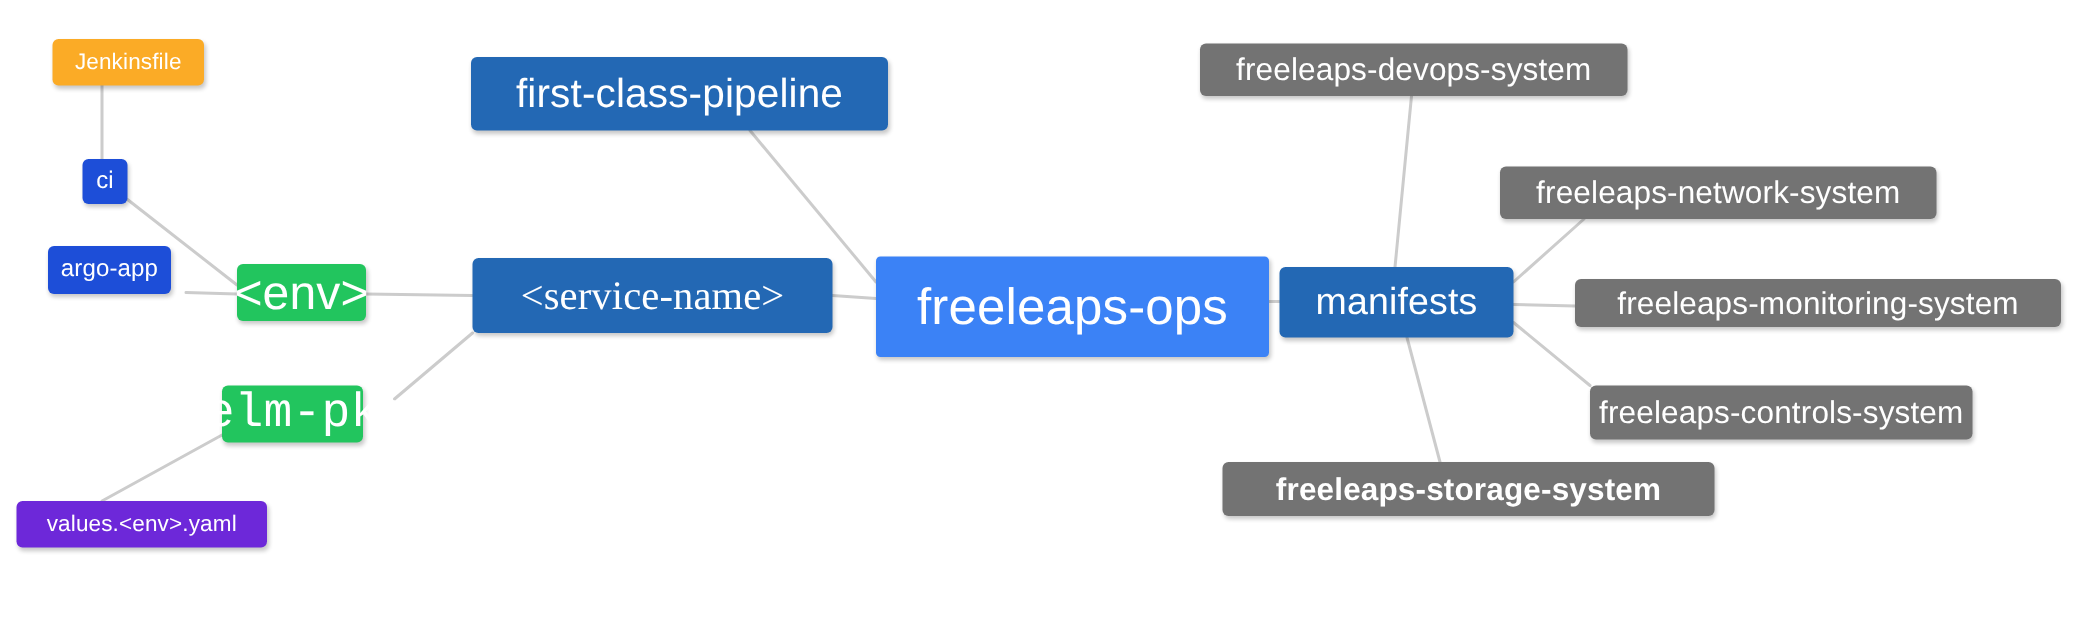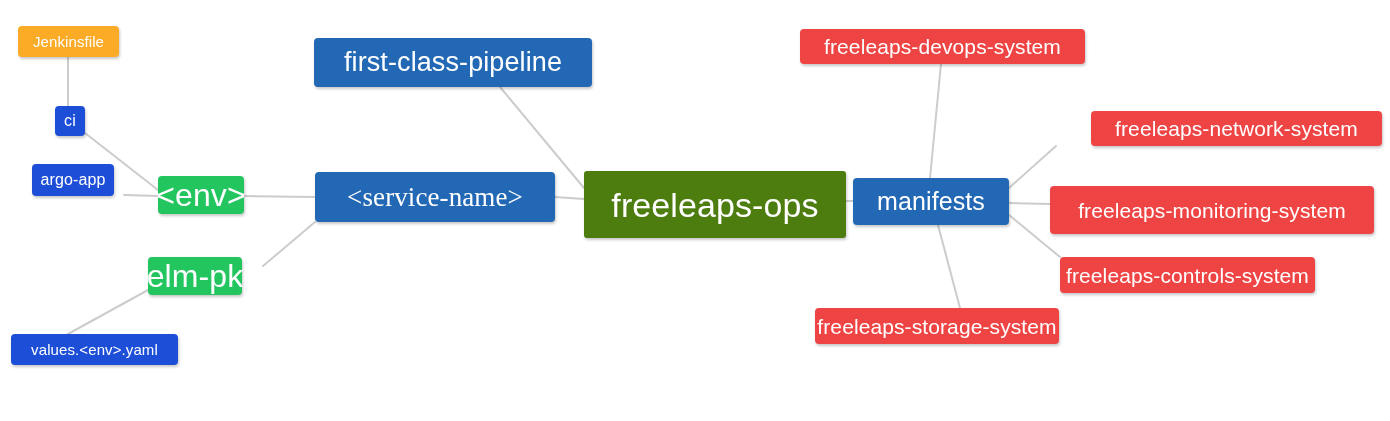--- a/index.html
+++ b/index.html
@@ -34,50 +34,50 @@
     justify-content: center;
     color: #ffffff;
     border-radius: 4px;
     white-space: nowrap;
     box-shadow: 1px 2px 3px rgba(0,0,0,0.22);
     line-height: 1;
     letter-spacing: 0.1px;
     user-select: none;
   }
   .lvl-root {
-    background: #4d7c0f;
+    background: #3b82f6;
     font-size: 34px;
     border-radius: 3px;
   }
   .lvl-blue {
     background: #2368b4;
     font-size: 27px;
   }
   .lvl-blue-sm {
     background: #2368b4;
     font-size: 25px;
   }
   .lvl-green {
-    background: #ef4444;
+    background: #737373;
     font-size: 21px;
   }
   .lvl-green-md {
     background: #22c55e;
     font-size: 32px;
   }
   .lvl-orange {
     background: #fbab26;
     font-size: 15px;
   }
   .lvl-red {
     background: #1d4ed8;
     font-size: 16px;
   }
   .lvl-red-sm {
-    background: #1d4ed8;
+    background: #6d28d9;
     font-size: 15px;
   }
 </style>
 </head>
 <body>
 
 <div id="mindmap">
   <svg id="edges" viewBox="0 0 1390 421" width="1390" height="421">
       <line x1="584" y1="188" x2="500" y2="87" stroke="#cccccc" stroke-width="2" stroke-linecap="round"></line>
       <line x1="584" y1="199" x2="555" y2="197" stroke="#cccccc" stroke-width="2" stroke-linecap="round"></line>
@@ -103,44 +103,44 @@
       </div>
       <div class="node lvl-blue" style="left: 315px; top: 172px; width: 240px; height: 50px; font-family: Liberation Serif, serif;">
         <span>&lt;service-name&gt;</span>
       </div>
       <div class="node lvl-blue-sm" style="left: 853px; top: 178px; width: 156px; height: 47px;">
         <span>manifests</span>
       </div>
       <div class="node lvl-green-md" style="left: 158px; top: 176px; width: 86px; height: 38px;">
         <span>&lt;env&gt;</span>
       </div>
-      <div class="node lvl-green-md" style="left: 148px; top: 257px; width: 94px; height: 38px;">
+      <div class="node lvl-green-md" style="left: 148px; top: 257px; width: 94px; height: 38px; font-family: Liberation Mono, monospace;">
         <span>helm-pkg</span>
       </div>
       <div class="node lvl-red" style="left: 55px; top: 106px; width: 30px; height: 30px;">
         <span>ci</span>
       </div>
-      <div class="node lvl-orange" style="left: 18px; top: 26px; width: 101px; height: 31px;">
+      <div class="node lvl-orange" style="left: 35px; top: 26px; width: 101px; height: 31px;">
         <span>Jenkinsfile</span>
       </div>
       <div class="node lvl-red" style="left: 32px; top: 164px; width: 82px; height: 32px;">
         <span>argo-app</span>
       </div>
       <div class="node lvl-red-sm" style="left: 11px; top: 334px; width: 167px; height: 31px;">
         <span>values.&lt;env&gt;.yaml</span>
       </div>
       <div class="node lvl-green" style="left: 800px; top: 29px; width: 285px; height: 35px;">
         <span>freeleaps-devops-system</span>
       </div>
-      <div class="node lvl-green" style="left: 1091px; top: 111px; width: 291px; height: 35px;">
+      <div class="node lvl-green" style="left: 1000px; top: 111px; width: 291px; height: 35px;">
         <span>freeleaps-network-system</span>
       </div>
-      <div class="node lvl-green" style="left: 1050px; top: 186px; width: 324px; height: 48px;">
+      <div class="node lvl-green" style="left: 1050px; top: 186px; width: 324px; height: 32px;">
         <span>freeleaps-monitoring-system</span>
       </div>
       <div class="node lvl-green" style="left: 1060px; top: 257px; width: 255px; height: 36px;">
         <span>freeleaps-controls-system</span>
       </div>
-      <div class="node lvl-green" style="left: 815px; top: 308px; width: 244px; height: 36px;">
+      <div class="node lvl-green" style="left: 815px; top: 308px; width: 328px; height: 36px; font-weight: bold;">
         <span>freeleaps-storage-system</span>
       </div>
     </div>
 </div>
 
 </body></html>

